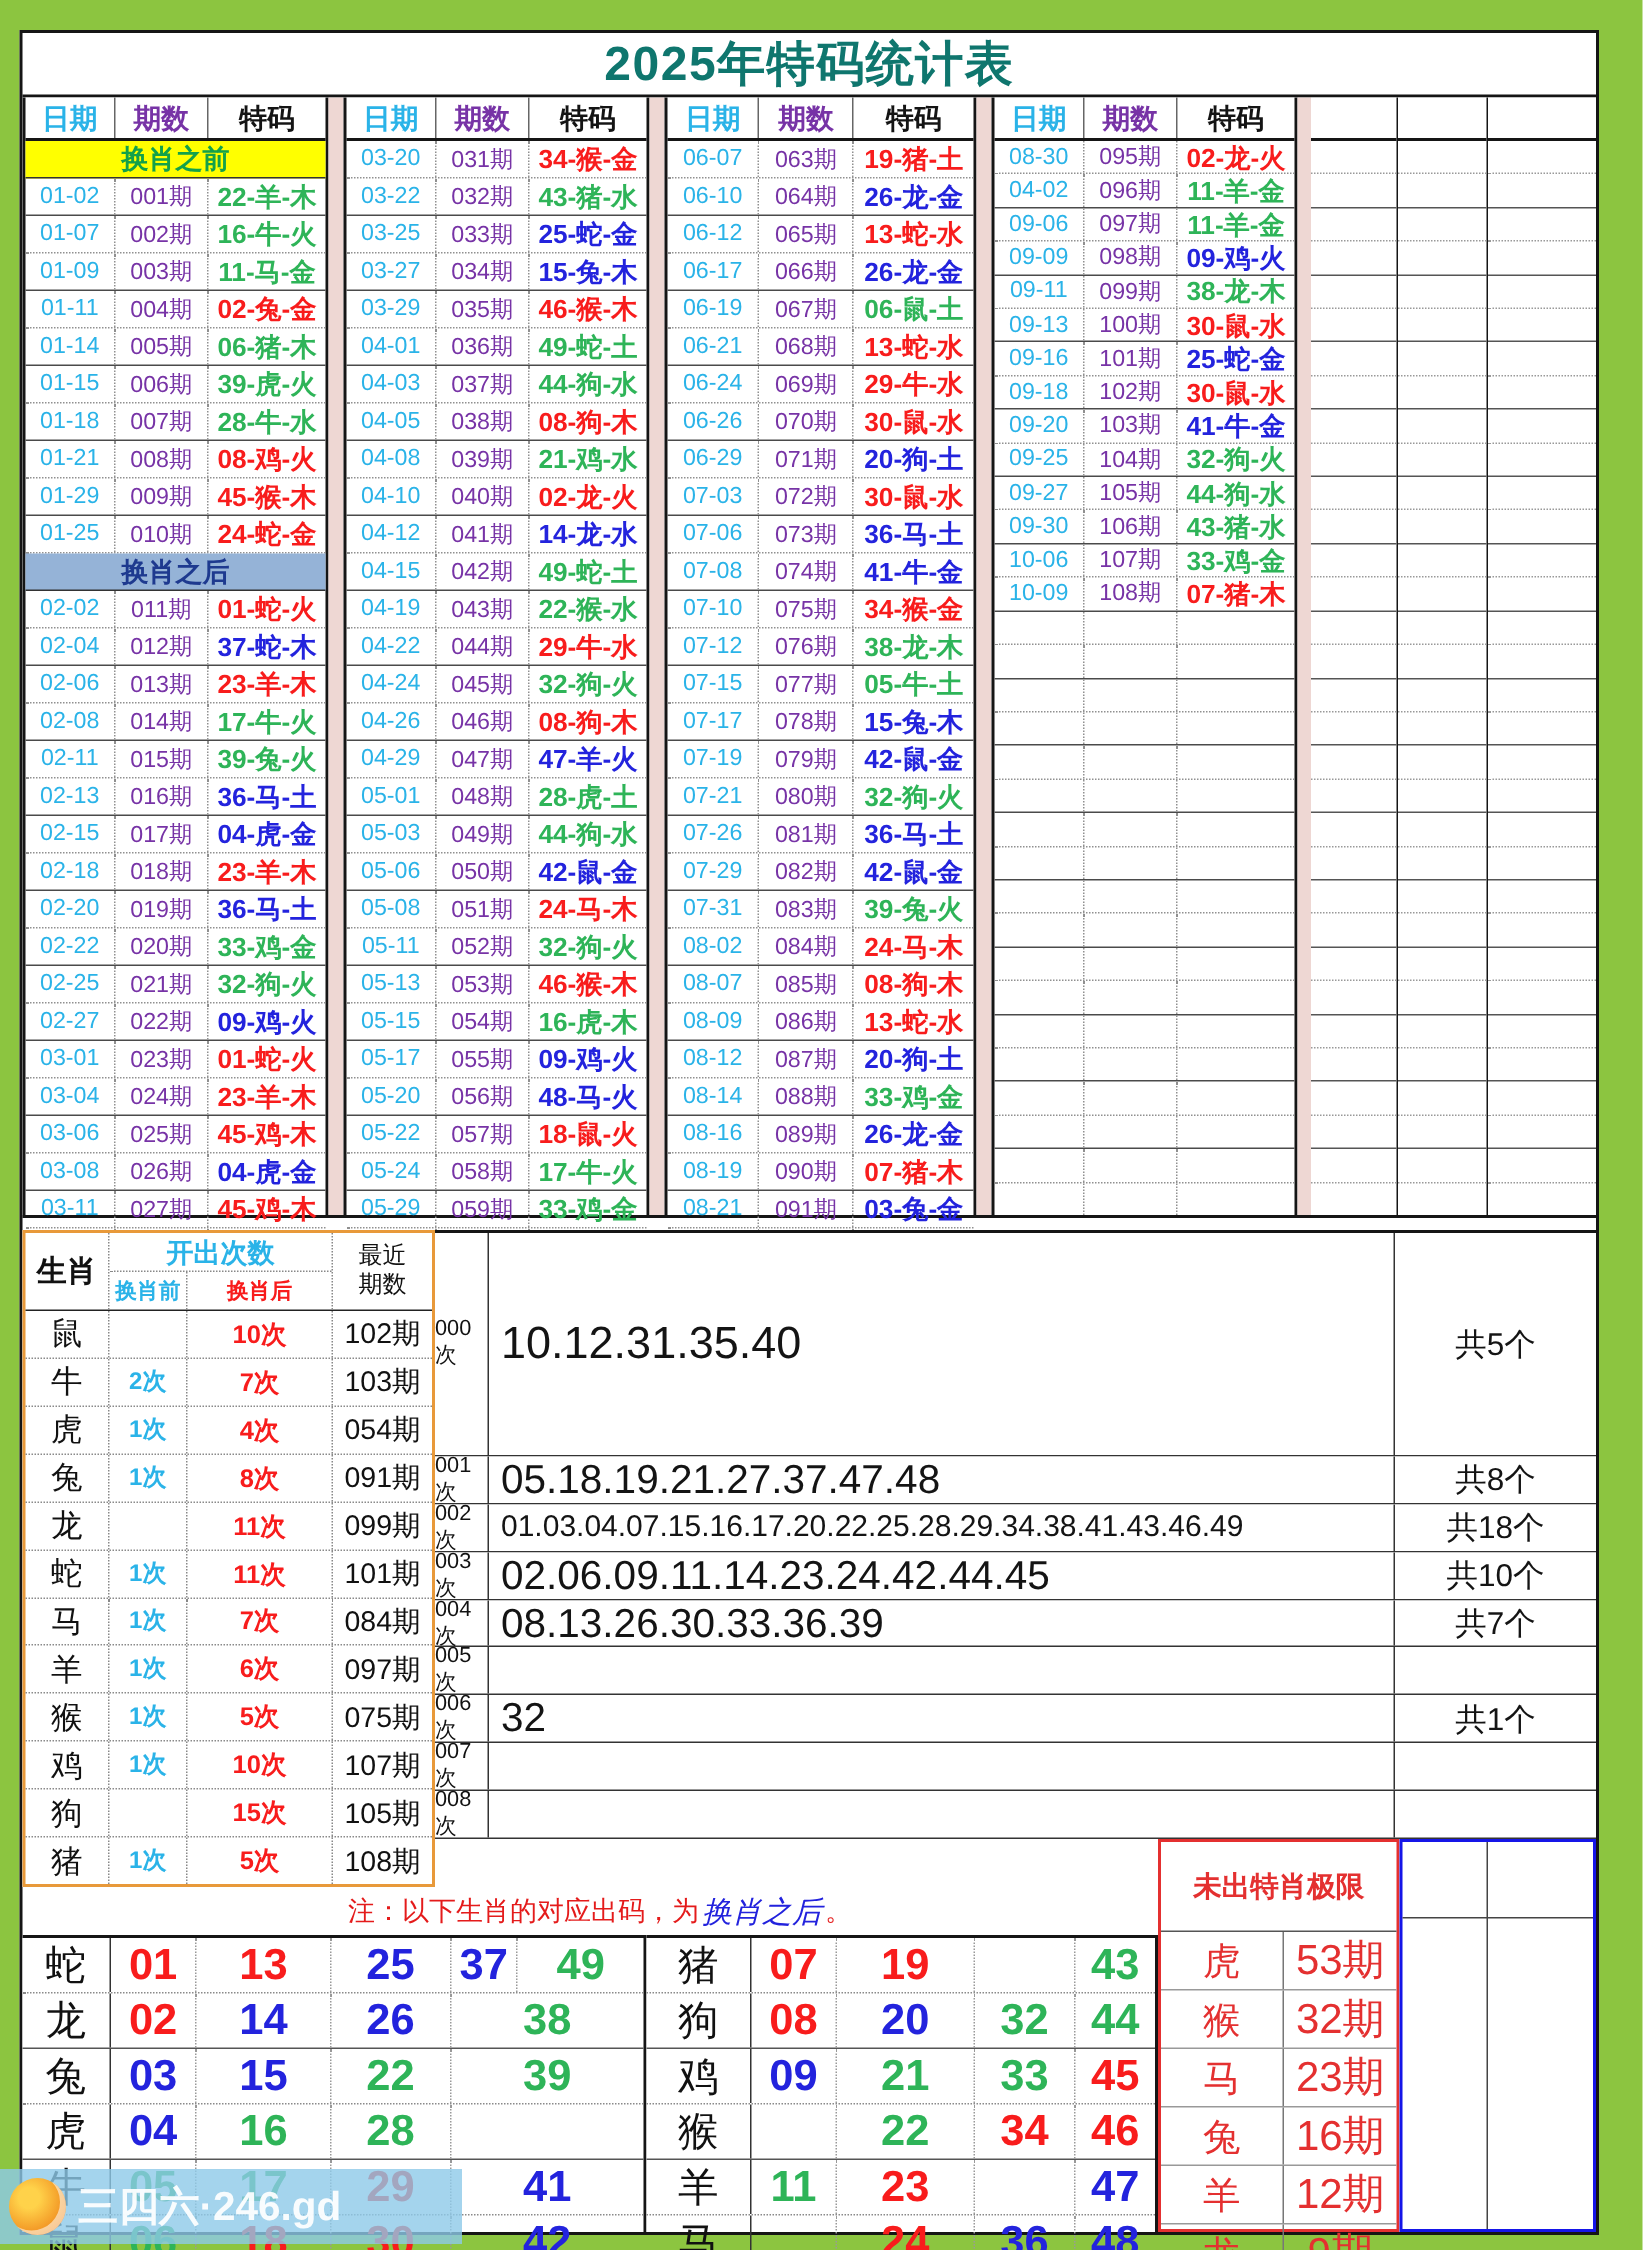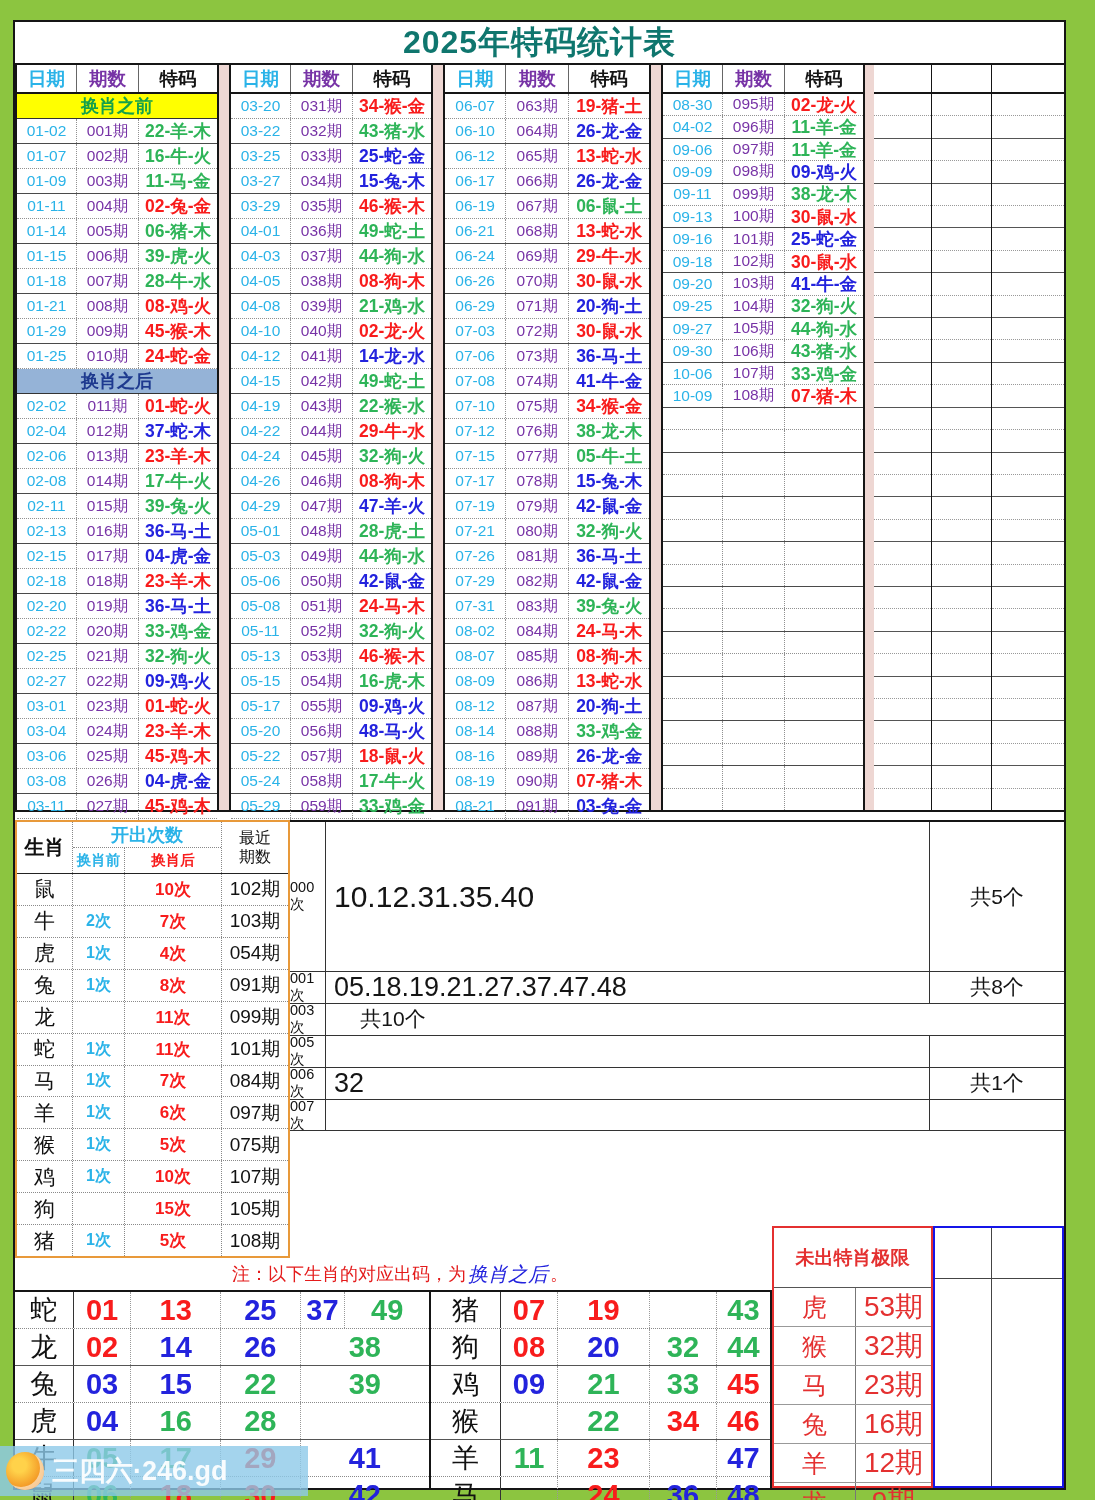--- a/index.html
+++ b/index.html
@@ -977,36 +977,52 @@
       <div class="crow tall">
         <span class="clabel">000次</span>
         <span class="cnums">10.12.31.35.40</span>
         <span class="ctotal">共5个</span>
       </div>
       <div class="crow">
         <span class="clabel">001次</span>
         <span class="cnums">05.18.19.21.27.37.47.48</span>
         <span class="ctotal">共8个</span>
       </div>
+      <div class="crow dense">
+        <span class="clabel">002次</span>
+        <span class="cnums">01.03.04.07.15.16.17.20.22.25.28.29.34.38.41.43.46.49</span>
+        <span class="ctotal">共18个</span>
+      </div>
       <div class="crow">
         <span class="clabel">003次</span>
+        <span class="cnums">02.06.09.11.14.23.24.42.44.45</span>
         <span class="ctotal">共10个</span>
+      </div>
+      <div class="crow">
+        <span class="clabel">004次</span>
+        <span class="cnums">08.13.26.30.33.36.39</span>
+        <span class="ctotal">共7个</span>
       </div>
       <div class="crow">
         <span class="clabel">005次</span>
         <span class="cnums"></span>
         <span class="ctotal"></span>
       </div>
       <div class="crow">
         <span class="clabel">006次</span>
         <span class="cnums">32</span>
         <span class="ctotal">共1个</span>
       </div>
       <div class="crow">
         <span class="clabel">007次</span>
+        <span class="cnums"></span>
+        <span class="ctotal"></span>
+      </div>
+      <div class="crow">
+        <span class="clabel">008次</span>
         <span class="cnums"></span>
         <span class="ctotal"></span>
       </div>
     </div>
 
   <div id="note">
     <span>注：以下生肖的对应出码，为</span>
       <span class="em">换肖之后</span>
       <span>。</span>
   </div>

